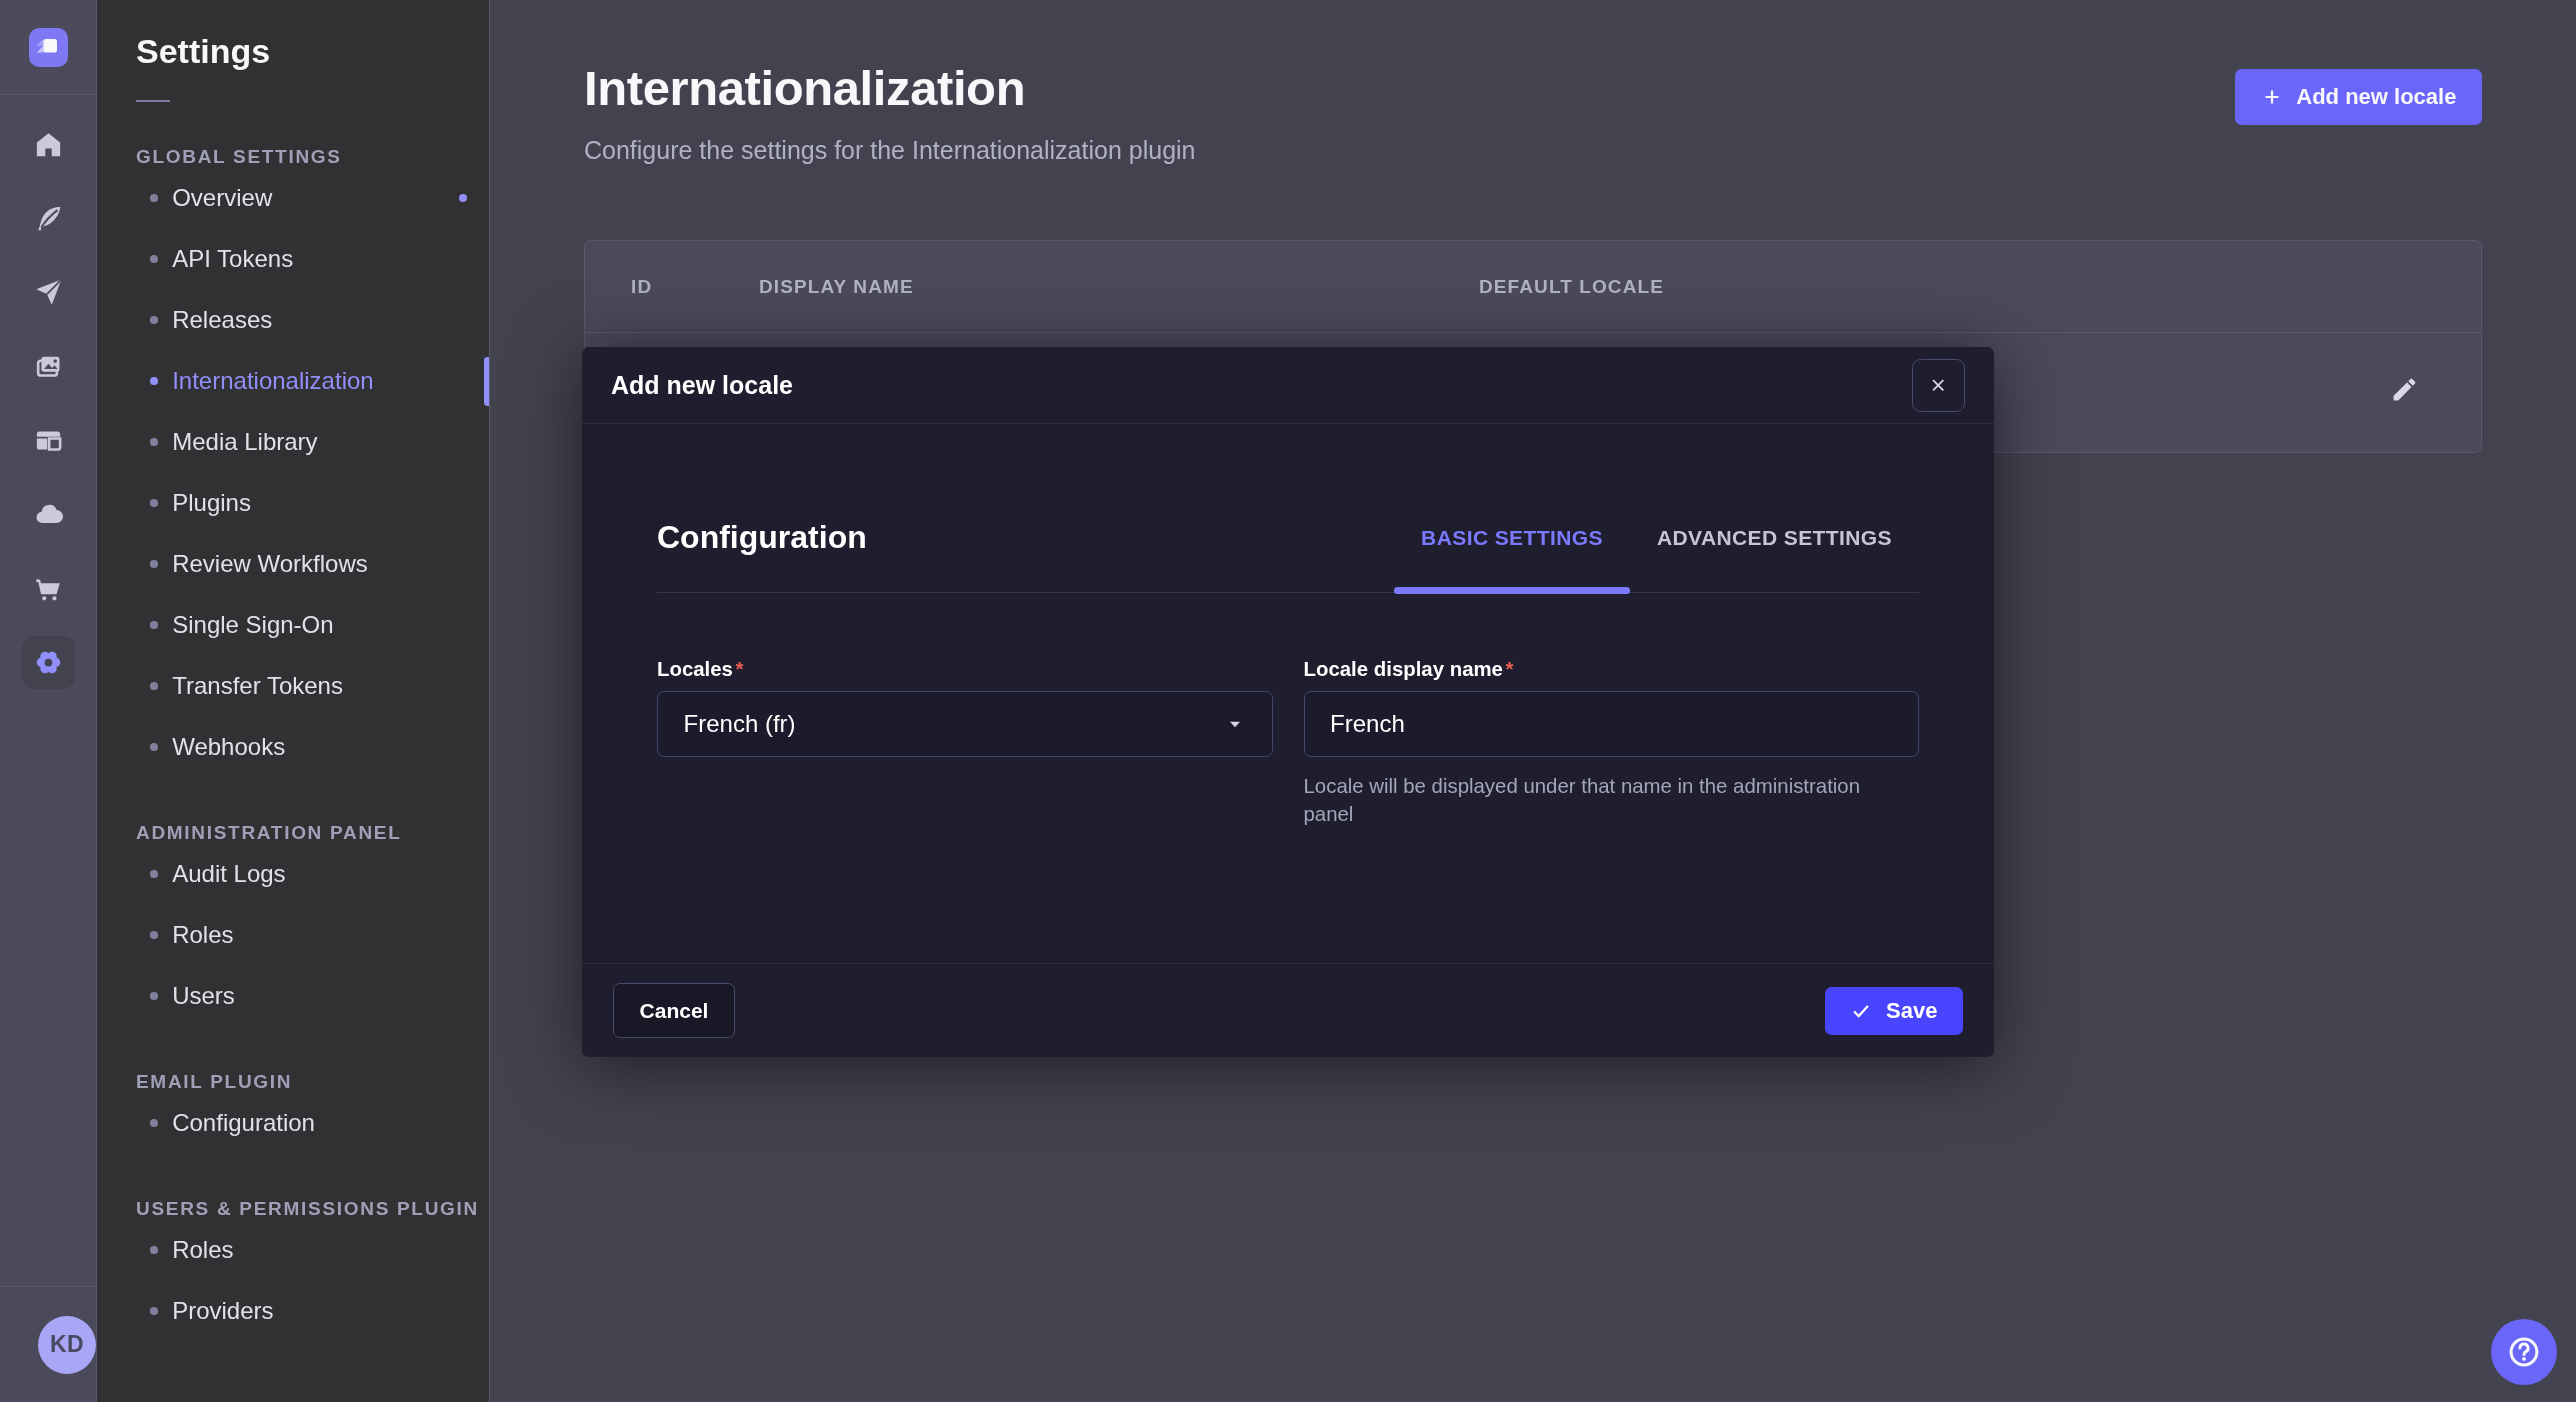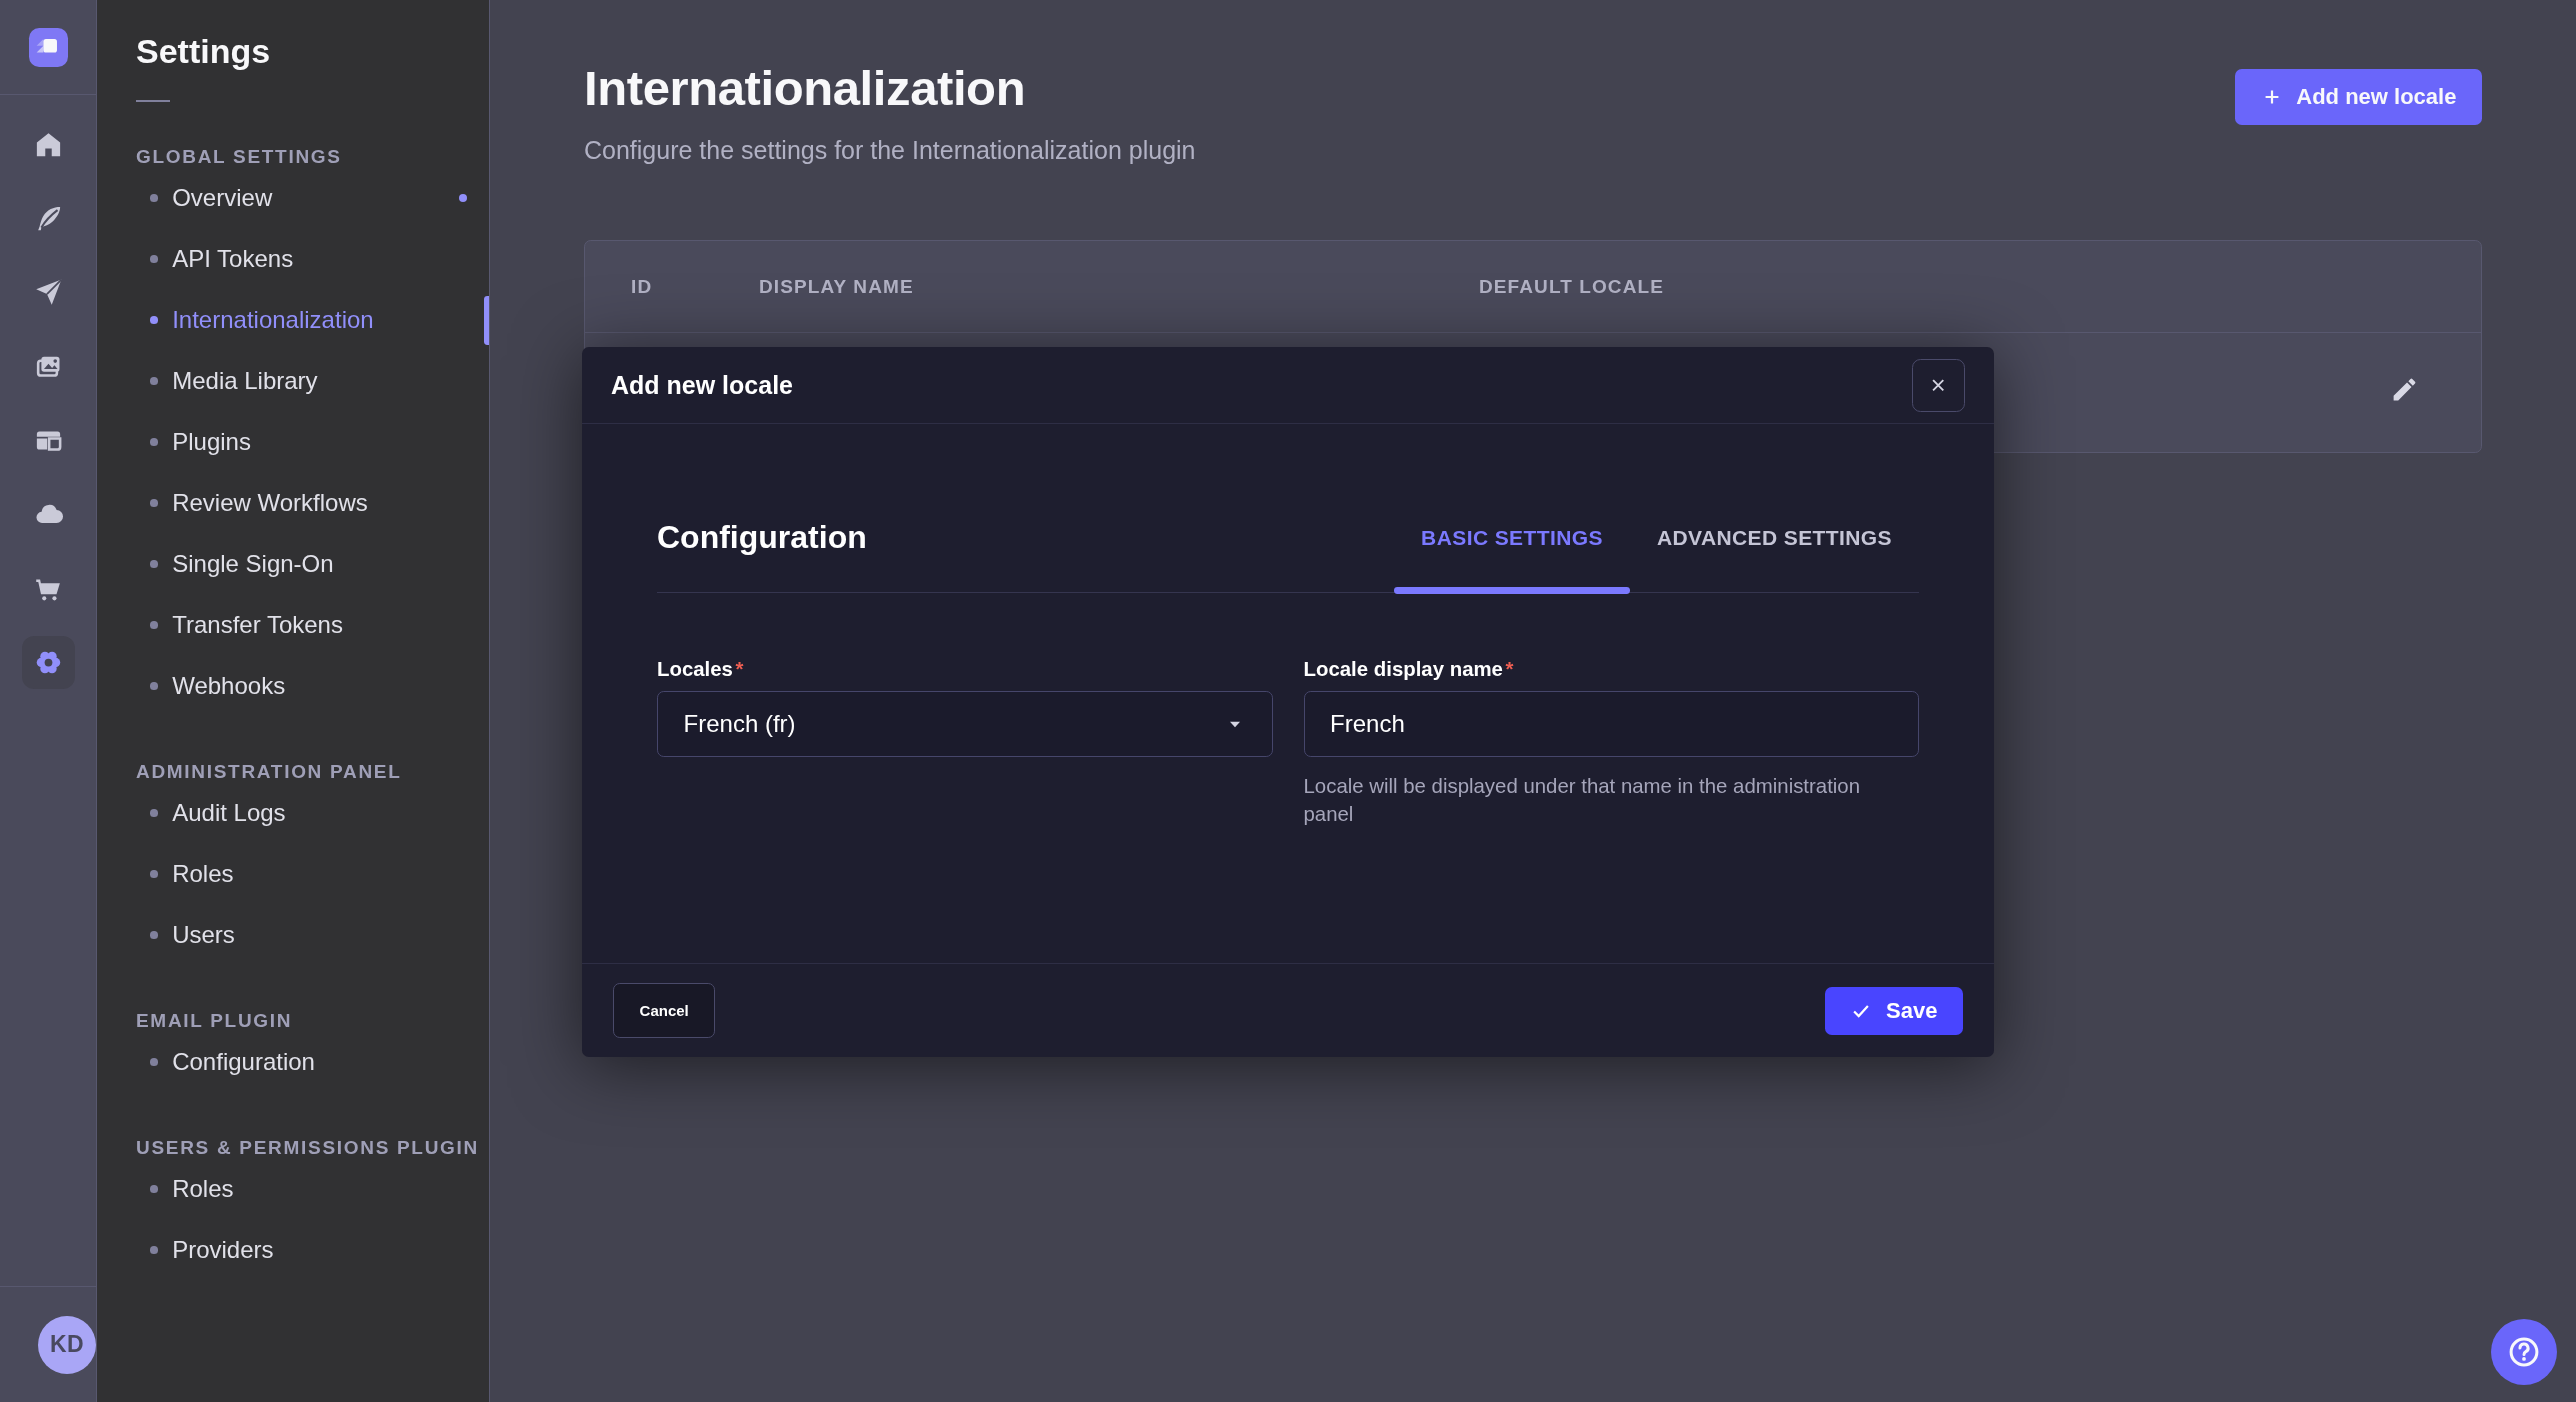--- a/index.html
+++ b/index.html
@@ -68,21 +68,21 @@
   .tab.active{color:#7B79FF;}
   .tab.active::after{content:"";position:absolute;left:0;right:0;bottom:-39px;height:6.8px;background:#7B79FF;border-radius:3.4px;}
   .fields{margin-top:65px;display:grid;grid-template-columns:1fr 1fr;column-gap:31px;}
   .field-label{display:block;font-size:20.4px;font-weight:600;color:#FFFFFF;}
   .req{color:#EE5E52;margin-left:2.6px;}
   .select,.text-input{margin-top:10.2px;width:100%;height:66px;border-radius:6.8px;border:1.7px solid #46466B;background:#1B1B2C;display:flex;align-items:center;justify-content:space-between;padding:0 25.6px;font-size:24px;color:#FFFFFF;cursor:pointer;}
   .text-input{font-family:inherit;cursor:text;outline:none;}
   .select svg{width:22px;height:22px;fill:#D5D5E2;}
   .hint{margin:15.3px 0 0;font-size:20.4px;line-height:28px;color:#A5A5BA;max-width:596px;}
   .modal-footer{height:94px;flex-shrink:0;border-top:1.7px solid #2E2E45;display:flex;align-items:center;justify-content:space-between;padding:0 31px;}
-  .btn.ghost{height:55px;padding:0 25.6px;background:#181826;border:1.7px solid #4A4A6A;color:#FFFFFF;font-size:15px;font-weight:600;}
+  .btn.ghost{height:55px;padding:0 25.6px;background:#181826;border:1.7px solid #4A4A6A;color:#FFFFFF;font-size:21px;font-weight:600;}
   .btn.save{height:48px;}
 </style>
 </head>
 <body>
 
 <div class="viewport">
 
   <nav class="rail">
     <div class="rail-logo-wrap">
       <div class="logo">
@@ -162,20 +162,24 @@
 
     <div class="nav-section-label">GLOBAL SETTINGS</div>
     <div class="nav-item">
       <span class="dot"></span>
       <span class="lbl">Overview</span>
       <span class="notif"></span>
     </div>
     <div class="nav-item">
       <span class="dot"></span>
       <span class="lbl">API Tokens</span>
+    </div>
+    <div class="nav-item">
+      <span class="dot"></span>
+      <span class="lbl">Releases</span>
     </div>
     <div class="nav-item active">
       <span class="dot"></span>
       <span class="lbl">Internationalization</span>
       <span class="active-bar"></span>
     </div>
     <div class="nav-item">
       <span class="dot"></span>
       <span class="lbl">Media Library</span>
     </div>

